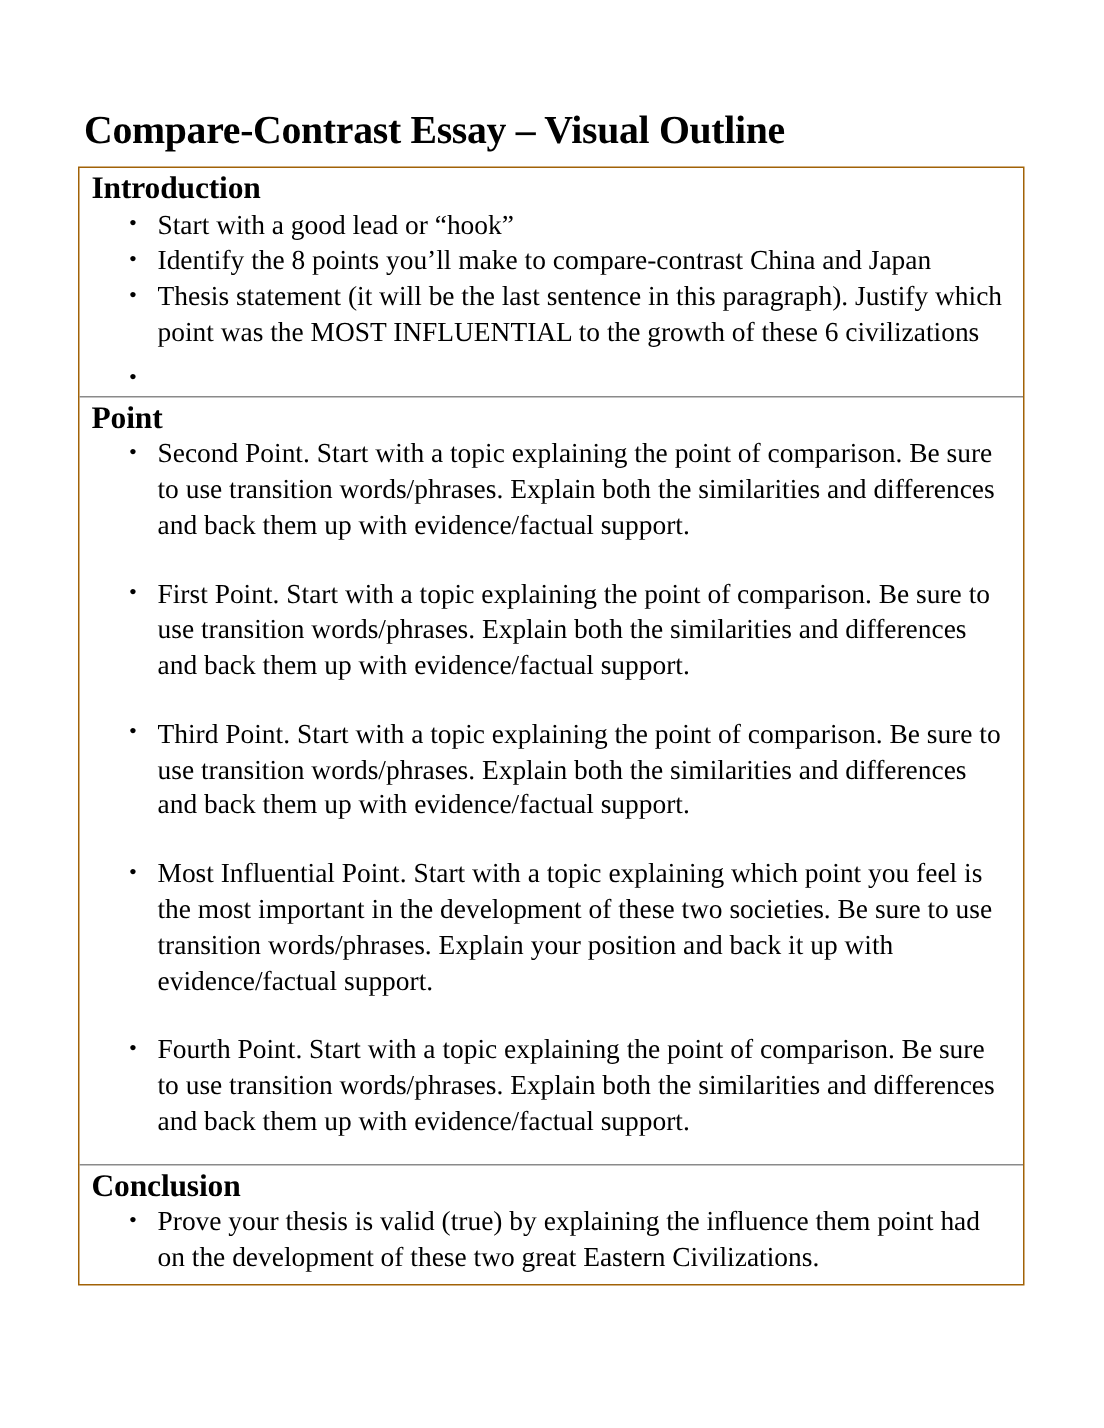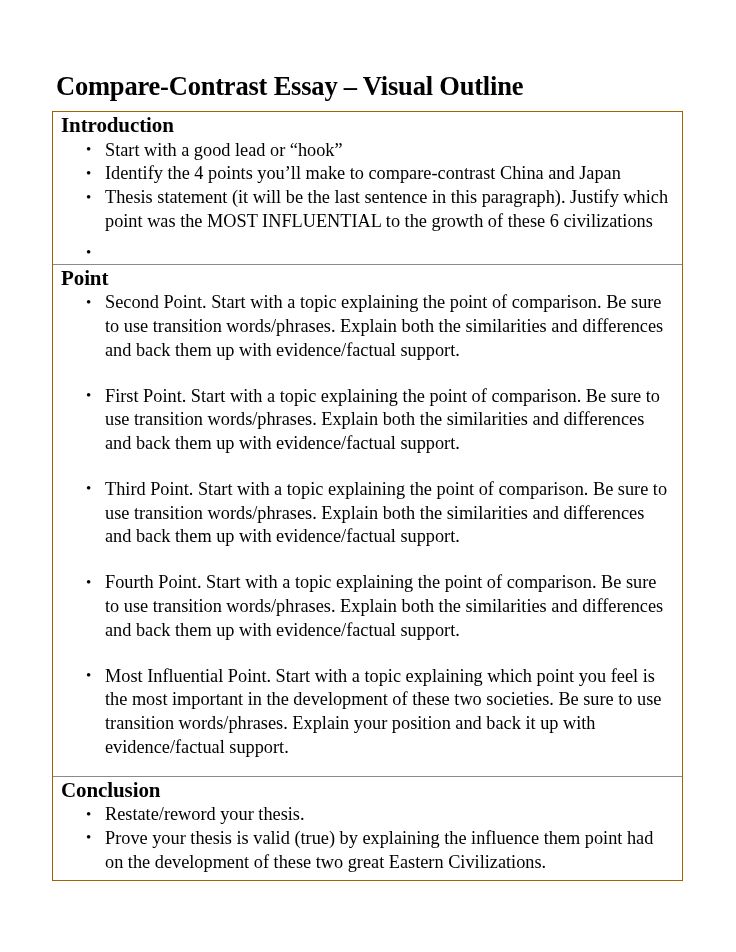--- a/index.html
+++ b/index.html
@@ -110,39 +110,38 @@
 <div class="page">
 
   <h1 class="doc-title">Compare-Contrast Essay – Visual Outline</h1>
 
   <div class="outline-table">
 
     <div class="section sec-intro">
       <div class="section-heading">Introduction</div>
       <ul class="bullets">
         <li>Start with a good lead or “hook”</li>
-        <li>Identify the 4 points you’ll make to compare-contrast China and Japan</li>
+        <li>Identify the 8 points you’ll make to compare-contrast China and Japan</li>
         <li>Thesis statement (it will be the last sentence in this paragraph). Justify which point was the MOST INFLUENTIAL to the growth of these 6 civilizations</li>
         <li class="empty-bullet"></li>
       </ul>
     </div>
 
     <div class="section sec-body">
       <div class="section-heading">Point</div>
       <ul class="bullets">
         <li>Second Point. Start with a topic explaining the point of comparison. Be sure to use transition words/phrases. Explain both the similarities and differences and back them up with evidence/factual support.</li>
         <li>First Point. Start with a topic explaining the point of comparison. Be sure to use transition words/phrases. Explain both the similarities and differences and back them up with evidence/factual support.</li>
         <li>Third Point. Start with a topic explaining the point of comparison. Be sure to use transition words/phrases. Explain both the similarities and differences and back them up with evidence/factual support.</li>
+        <li>Most Influential Point. Start with a topic explaining which point you feel is the most important in the development of these two societies. Be sure to use transition words/phrases. Explain your position and back it up with evidence/factual support.</li>
         <li>Fourth Point. Start with a topic explaining the point of comparison. Be sure to use transition words/phrases. Explain both the similarities and differences and back them up with evidence/factual support.</li>
-        <li>Most Influential Point. Start with a topic explaining which point you feel is the most important in the development of these two societies. Be sure to use transition words/phrases. Explain your position and back it up with evidence/factual support.</li>
       </ul>
     </div>
 
     <div class="section sec-concl">
       <div class="section-heading">Conclusion</div>
       <ul class="bullets">
-        <li>Restate/reword your thesis.</li>
         <li>Prove your thesis is valid (true) by explaining the influence them point had on the development of these two great Eastern Civilizations.</li>
       </ul>
     </div>
 
   </div>
 </div>
 
 </body></html>

